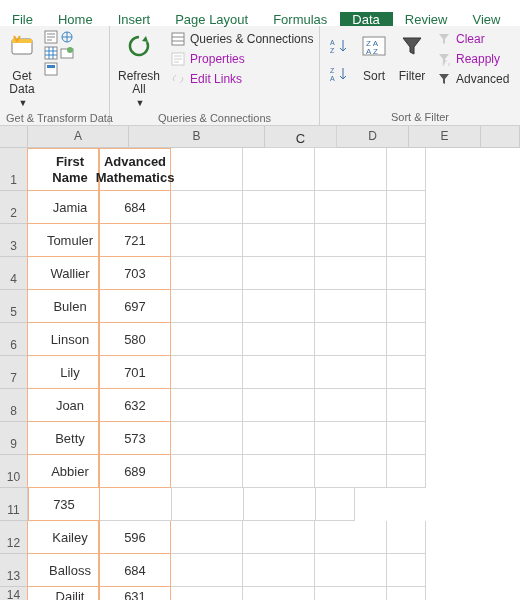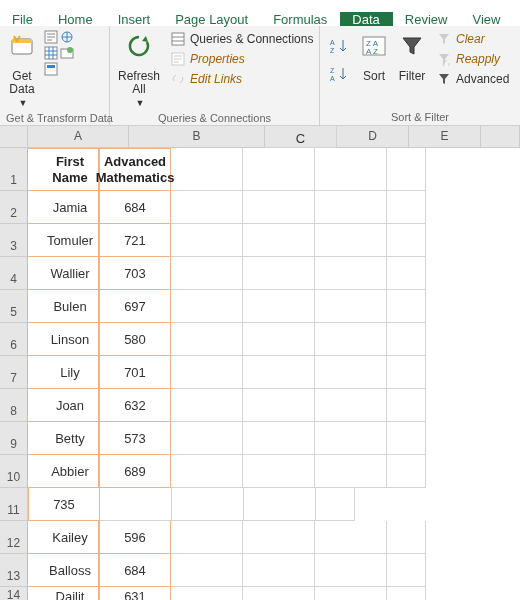--- a/index.html
+++ b/index.html
@@ -13,21 +13,21 @@
 
 .ribbon { display: flex; background: #f3f3f3; border-bottom: 1px solid #d0d0d0; height: 100px; }
 .ribsec { border-right: 1px solid #d0d0d0; display: flex; flex-direction: column; justify-content: space-between; padding: 4px 6px 2px; }
 .ribsec .body { display: flex; align-items: flex-start; gap: 6px; flex: 1; }
 .ribsec .label { text-align: center; font-size: 11px; color: #666; padding-top: 2px; white-space: nowrap; }
 .bigbtn { display: flex; flex-direction: column; align-items: center; gap: 2px; cursor: pointer; padding: 2px 2px; }
 .bigbtn .ic { width: 28px; height: 28px; display: flex; align-items: center; justify-content: center; }
 .bigbtn .cap { font-size: 12px; color: #333; text-align: center; line-height: 1.1; margin-top: 8px; }
 .smallbtns { display: flex; flex-direction: column; gap: 2px; }
 .smallbtn { display: flex; align-items: center; gap: 4px; font-size: 12px; color: #333; cursor: pointer; padding: 1px 2px; white-space: nowrap; }
-.smallbtn.disabled { color: #a16207; font-style: italic; }
+.smallbtn.disabled { color: #a21caf; }
 .smallbtn .ic { width: 16px; height: 16px; display: flex; align-items: center; justify-content: center; }
 .ic svg { display: block; }
 .stackic { display:flex; flex-direction:column; gap:2px; }
 .stackic .row { display:flex; gap:2px; }
 .tinyic { width:14px; height:14px; display:flex; align-items:center; justify-content:center; }
 
 
 .gridwrap { position: relative; }
 .colhdrs { display: flex; height: 22px; }
 .corner { width: 28px; background: #e6e6e6; border-right: 1px solid #ccc; border-bottom: 1px solid #ccc; }

